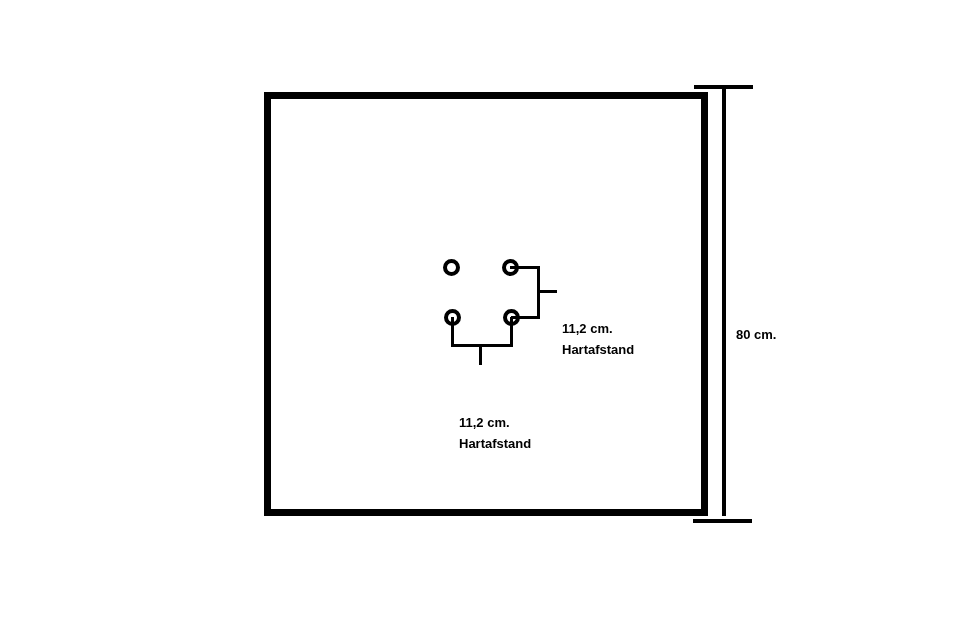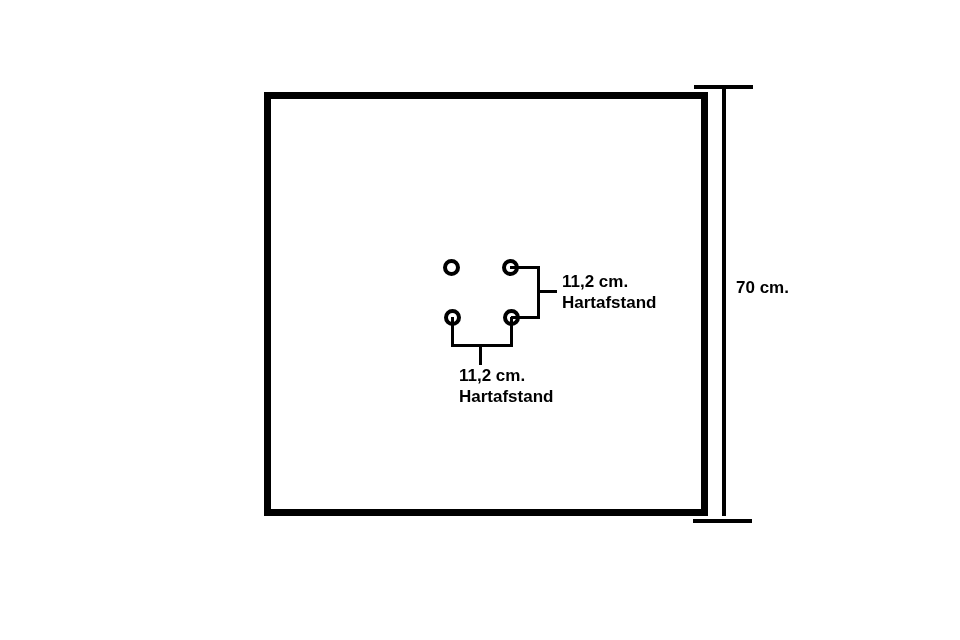--- a/index.html
+++ b/index.html
@@ -36,38 +36,39 @@
     height: 17px;
     box-sizing: border-box;
     border: 4.5px solid #000000;
     border-radius: 50%;
     background: transparent;
     z-index: 2;
   }
   .dim-label {
     position: absolute;
     color: #000000;
-    font-size: 17px;
+    font-size: 13px;
     font-weight: bold;
     line-height: 21px;
     white-space: nowrap;
     z-index: 3;
+    margin-top: 47px;
   }
 </style>
 </head>
 <body>
 
 <div class="canvas">
 
   <div class="plate-outline"></div>
 
   <div class="line" style="left:694px; top:85px; width:59px; height:4px;"></div>
   <div class="line" style="left:722px; top:89px; width:4px; height:427px;"></div>
   <div class="line" style="left:693px; top:519px; width:59px; height:4px;"></div>
-  <div class="dim-label" style="left:736px; top:277px;">70 cm.</div>
+  <div class="dim-label" style="left:736px; top:277px;">80 cm.</div>
 
   <div class="line" style="left:510px; top:265.5px; width:30px; height:3px;"></div>
   <div class="line" style="left:537px; top:265.5px; width:3px; height:53px;"></div>
   <div class="line" style="left:511px; top:315.5px; width:29px; height:3px;"></div>
   <div class="line" style="left:540px; top:289.5px; width:17px; height:3px;"></div>
   <div class="dim-label" style="left:562px; top:271px;">
     <div>11,2 cm.</div>
     <div>Hartafstand</div>
   </div>
 

